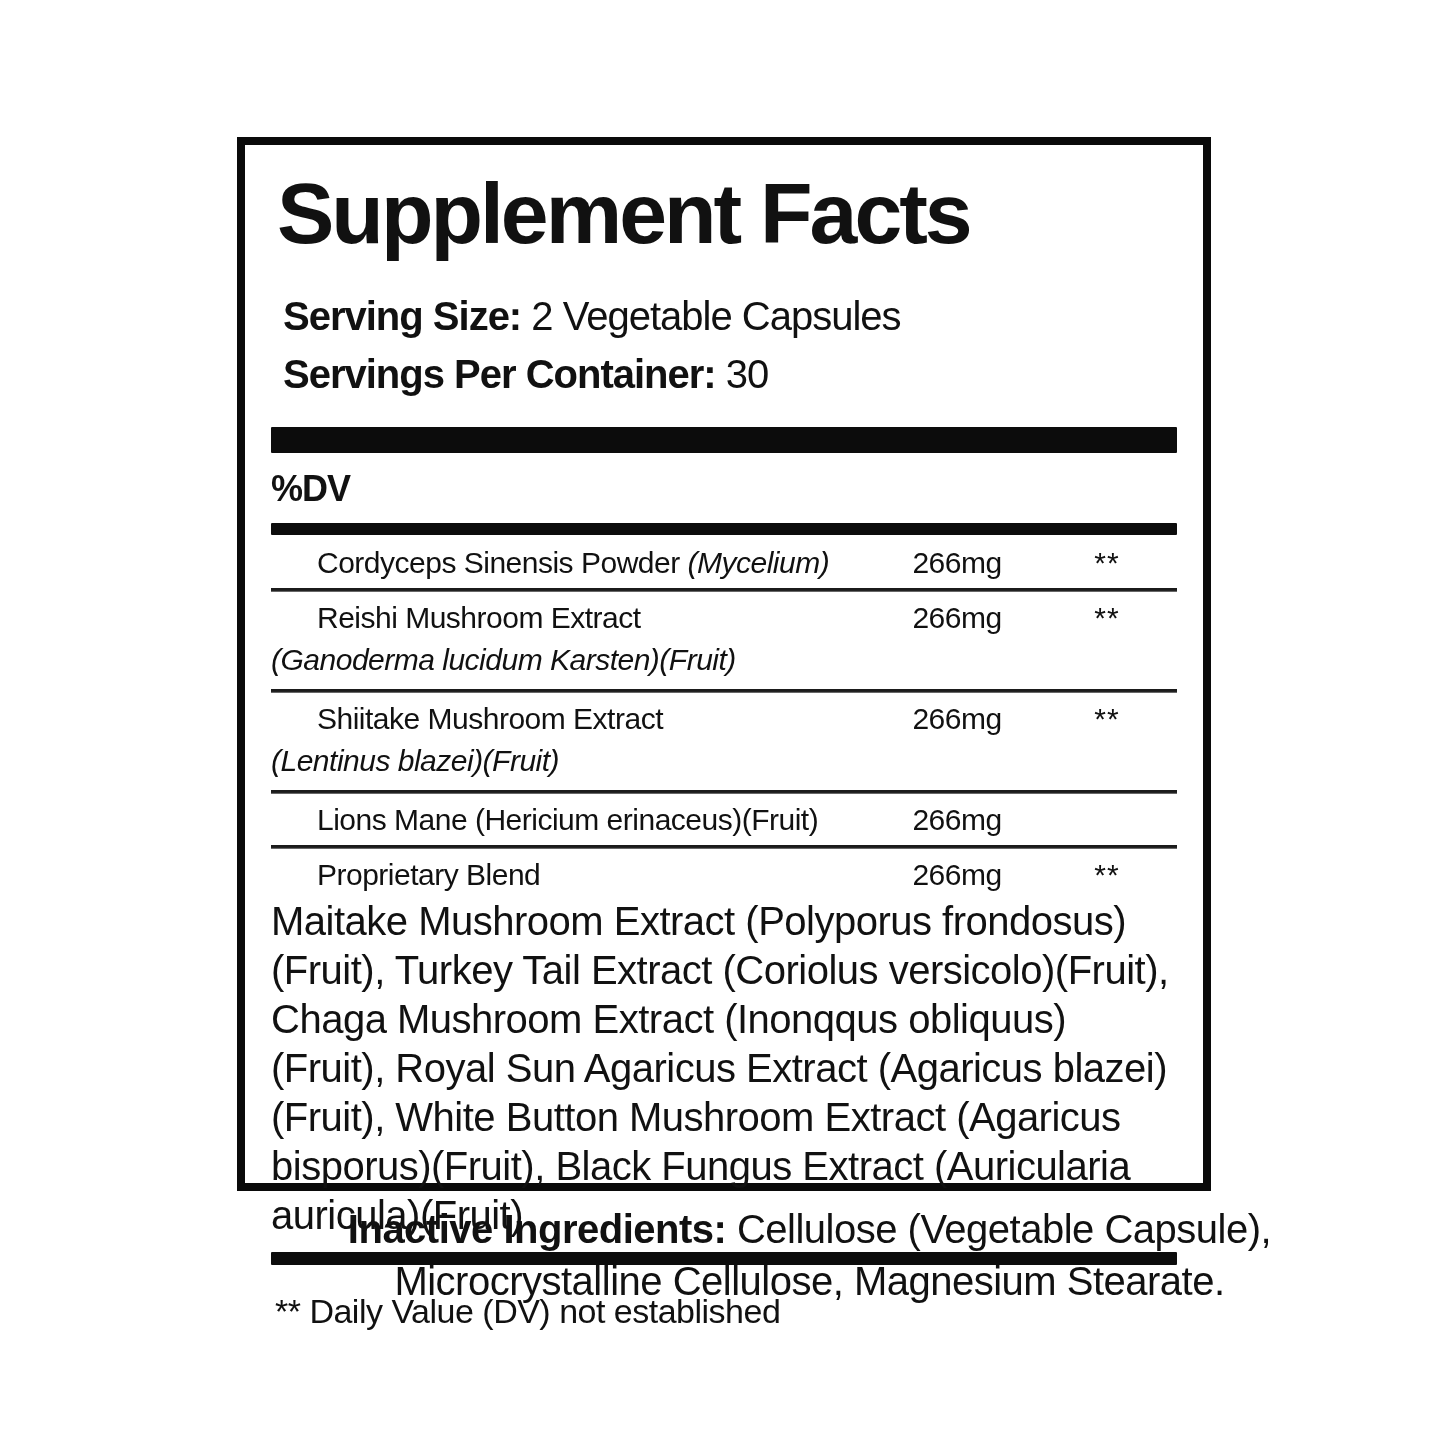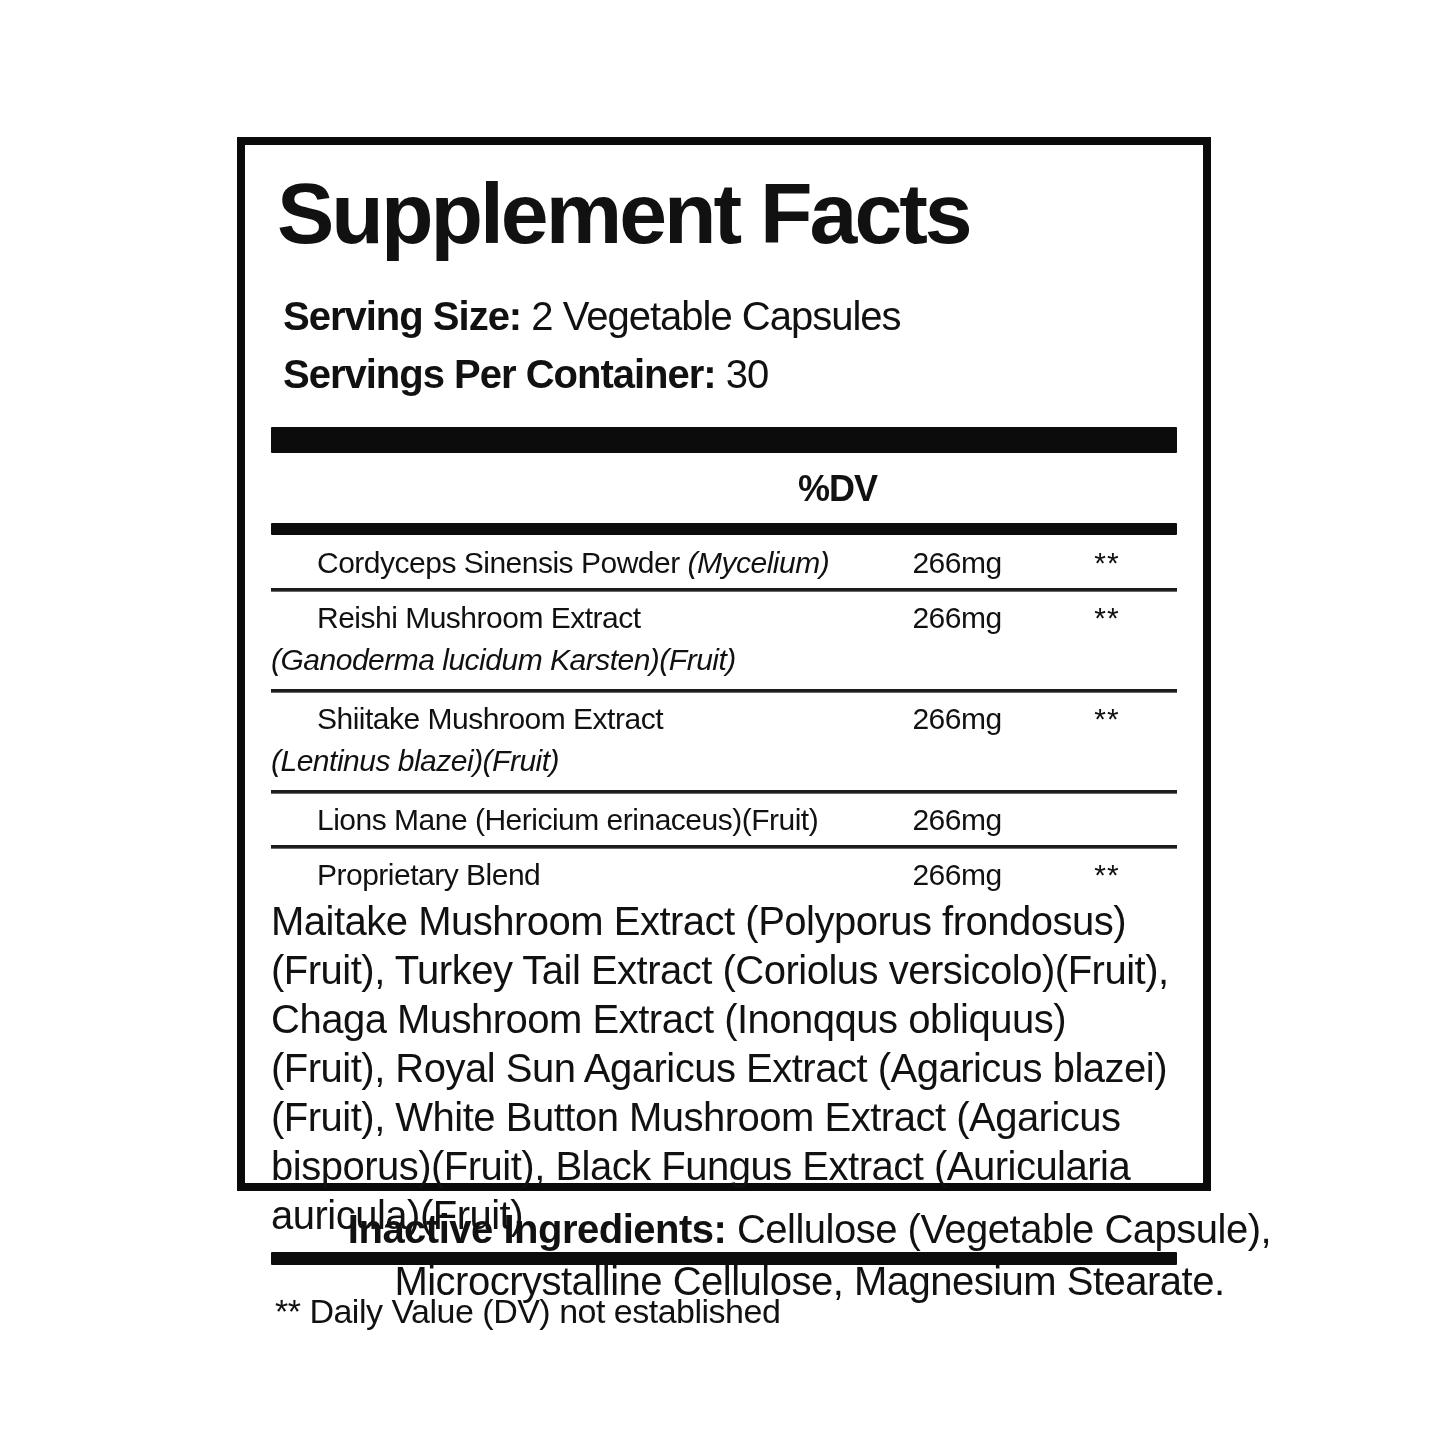--- a/index.html
+++ b/index.html
@@ -46,21 +46,21 @@
     align-items: baseline;
   }
   .hdr-row { margin-top: 10px; }
   .hdr-amount {
     grid-column: 1 / span 2;
     text-align: right;
     padding-right: 46px;
     font-size: 36px; font-weight: 700; letter-spacing: -1px;
     line-height: 52px;
   }
-  .hdr-dv { text-align: right; font-size: 36px; font-weight: 700; letter-spacing: -1px; line-height: 52px; }
+  .hdr-dv { text-align: left; font-size: 36px; font-weight: 700; letter-spacing: -1px; line-height: 52px; }
 
   .rows { margin-top: 2px; }
   .ing-row { padding-top: 6px; margin-left: 46px; }
   .ing-name   { font-size: 30px; line-height: 40px; letter-spacing: -0.5px; white-space: nowrap; }
   .ing-name .it { font-style: italic; }
   .ing-amount { font-size: 30px; line-height: 40px; text-align: center; letter-spacing: -0.5px; }
   .ing-dv     { font-size: 30px; line-height: 40px; text-align: center; letter-spacing: 1px; }
   .ing-sub    { font-size: 30px; line-height: 40px; font-style: italic; letter-spacing: -0.5px; padding: 2px 0 4px 0; }
   .ing-desc   { font-size: 40px; line-height: 49px; letter-spacing: -0.5px; padding: 2px 0 6px 0; }
 

